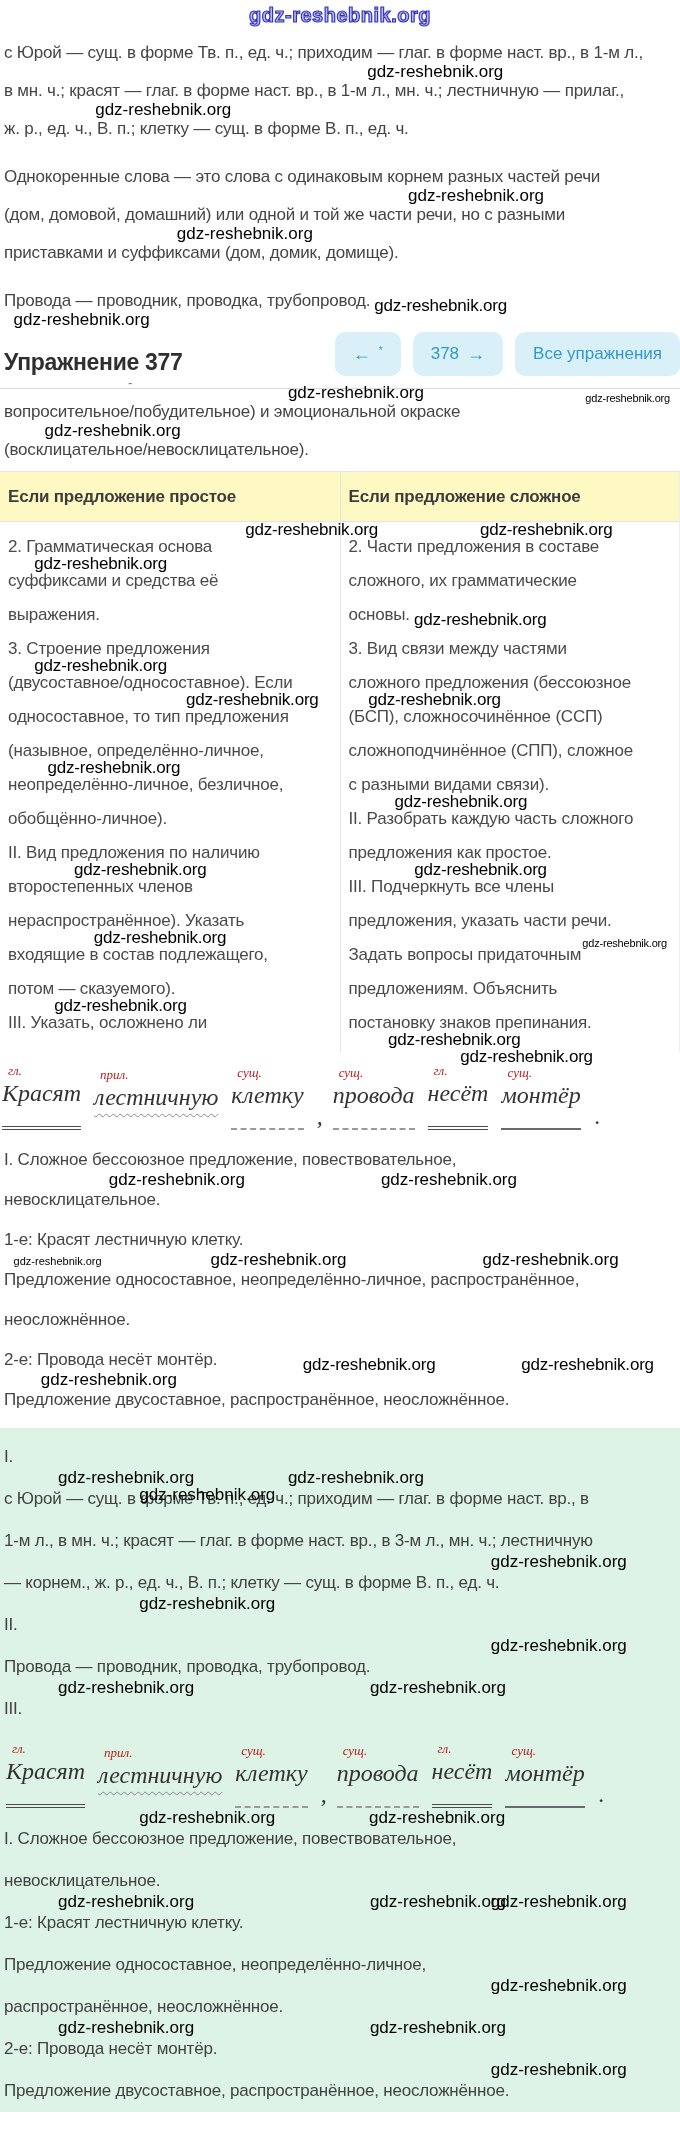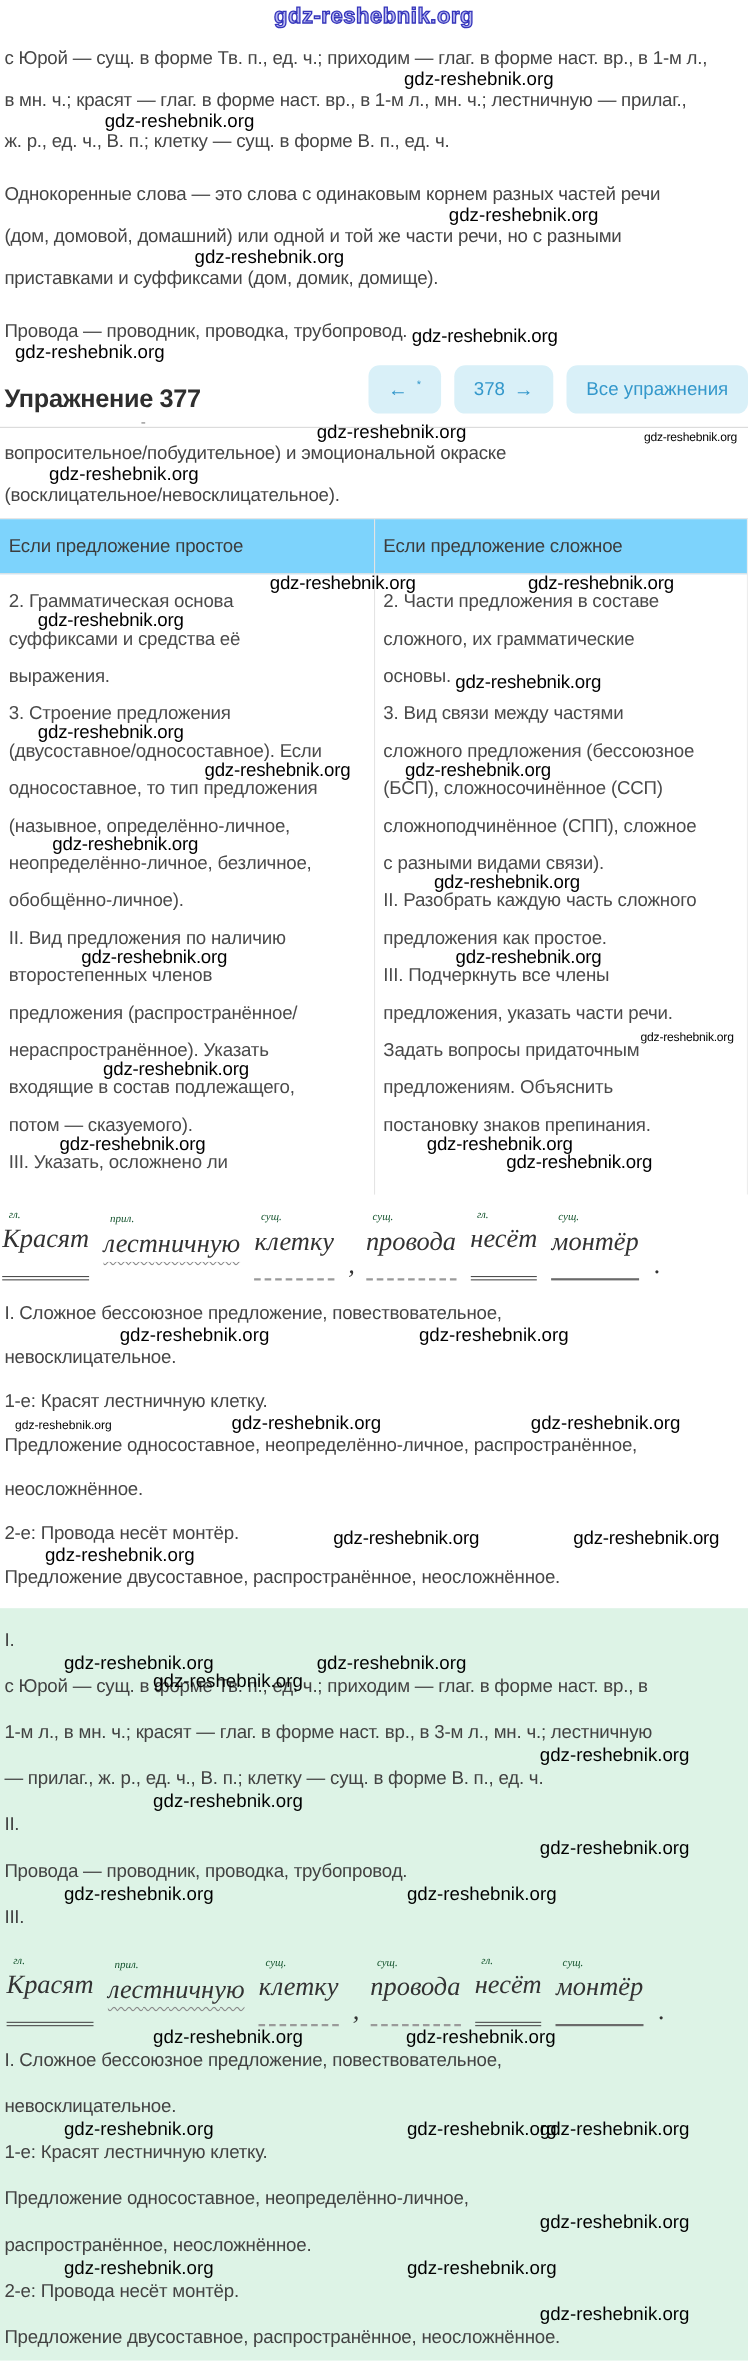--- a/index.html
+++ b/index.html
@@ -37,28 +37,28 @@
     display:flex;align-items:center;gap:8px;padding:0 18px;
   }
   .navbtn sup{font-size:10px;position:relative;top:-4px;}
   .navbtn .arrow{font-size:18px;}
   
   .intro{border-top:1px solid #d9d9d9;margin-top:6px;padding:4px 0 2px 4px;position:relative;}
   .stray{position:absolute;top:-14px;left:128px;color:#8a8a8a;font-size:14px;}
   .iline{font-size:17px;line-height:38px;letter-spacing:-.2px;white-space:nowrap;color:#454545;}
   
   .rules{display:grid;grid-template-columns:1fr 1fr;border-top:1px solid #e4e4e4;border-right:1px solid #ededed;}
-  .th{background:#7dd3fc;font-weight:normal;font-size:17px;color:#3c3c3c;padding:15px 8px 14px;border-bottom:1px solid #e4e4e4;letter-spacing:-.2px;}
+  .th{background:#fef9c3;font-weight:bold;font-size:17px;color:#3c3c3c;padding:15px 8px 14px;border-bottom:1px solid #e4e4e4;letter-spacing:-.2px;}
   .col-r{border-left:1px solid #e4e4e4;}
   .td{padding:8px 2px 12px 8px;font-size:17px;line-height:34px;letter-spacing:-.2px;color:#4a4a4a;}
   .cl{white-space:nowrap;}
   
   .sentence{padding:12px 0 10px 2px;font-family:"Liberation Serif","DejaVu Serif",serif;font-style:italic;font-size:24px;color:#333;white-space:nowrap;}
   .word{display:inline-block;margin-right:13px;vertical-align:bottom;}
-  .wlabel{display:block;font-size:10px;color:#14532d;line-height:13px;margin:0 0 3px 6px;font-style:italic;}
+  .wlabel{display:block;font-size:13px;color:#b91c1c;line-height:13px;margin:0 0 3px 6px;font-style:italic;}
   .wtext{display:inline-block;padding-bottom:19px;}
   .u-double .wtext{border-bottom:4px double #4c4c4c;}
   .u-wavy .wtext{border-bottom:none;text-decoration:underline;text-decoration-style:wavy;text-decoration-color:#8a8a8a;text-decoration-thickness:1px;text-underline-offset:8px;}
   .u-dashed .wtext{border-bottom:2px dashed #9a9a9a;}
   .u-solid .wtext{border-bottom:2px solid #6a6a6a;}
   .comma{margin:0 10px 0 0;}
   .period{margin-left:1px;}
   
   .aline{font-size:17px;line-height:40px;letter-spacing:-.2px;white-space:nowrap;padding-left:4px;color:#454545;}
   
@@ -132,21 +132,20 @@
     <div class="cl">(двусоставное/односоставное). Если</div>
     <div class="wm-row"><span class="wm ml54">gdz-reshebnik.org</span></div>
     <div class="cl">односоставное, то тип предложения</div>
     <div class="cl">(назывное, определённо-личное,</div>
     <div class="wm-row"><span class="wm ml12">gdz-reshebnik.org</span></div>
     <div class="cl">неопределённо-личное, безличное,</div>
     <div class="cl">обобщённо-личное).</div>
     <div class="cl">II. Вид предложения по наличию</div>
     <div class="wm-row"><span class="wm ml20">gdz-reshebnik.org</span></div>
     <div class="cl">второстепенных членов</div>
-    <div class="cl">предложения (распространённое/</div>
     <div class="cl">нераспространённое). Указать</div>
     <div class="wm-row"><span class="wm ml26">gdz-reshebnik.org</span></div>
     <div class="cl">входящие в состав подлежащего,</div>
     <div class="cl">потом — сказуемого).</div>
     <div class="wm-row"><span class="wm ml14">gdz-reshebnik.org</span></div>
     <div class="cl">III. Указать, осложнено ли</div>
   </div>
 
   <div class="td col-r">
     <div class="wm-row"><span class="wm ml40">gdz-reshebnik.org</span></div>
@@ -198,21 +197,21 @@
   <div class="aline">Предложение двусоставное, распространённое, неосложнённое.</div>
 </section>
 
 <section class="answer">
   <div class="gline">I.</div>
   <div class="wm-row"><span class="wm ml42">gdz-reshebnik.org</span><span class="wm ml20">gdz-reshebnik.org</span></div>
   <div class="wm-row"><span class="wm ml8">gdz-reshebnik.org</span></div>
   <div class="gline">с Юрой — сущ. в форме Тв. п., ед. ч.; приходим — глаг. в форме наст. вр., в</div>
   <div class="gline">1-м л., в мн. ч.; красят — глаг. в форме наст. вр., в 3-м л., мн. ч.; лестничную</div>
   <div class="wm-row"><span class="wm ml72">gdz-reshebnik.org</span></div>
-  <div class="gline">— прилаг., ж. р., ед. ч., В. п.; клетку — сущ. в форме В. п., ед. ч.</div>
+  <div class="gline">— корнем., ж. р., ед. ч., В. п.; клетку — сущ. в форме В. п., ед. ч.</div>
   <div class="wm-row"><span class="wm ml20">gdz-reshebnik.org</span></div>
   <div class="gline">II.</div>
   <div class="wm-row"><span class="wm ml72">gdz-reshebnik.org</span></div>
   <div class="gline">Провода — проводник, проводка, трубопровод.</div>
   <div class="wm-row"><span class="wm ml8">gdz-reshebnik.org</span><span class="wm ml26">gdz-reshebnik.org</span></div>
   <div class="gline">III.</div>
 
   <div class="sentence">
     <span class="word u-double"><span class="wlabel">гл.</span><span class="wtext">Красят</span></span><span class="word u-wavy"><span class="wlabel">прил.</span><span class="wtext">лестничную</span></span><span class="word u-dashed"><span class="wlabel">сущ.</span><span class="wtext">клетку</span></span><span class="comma">,</span><span class="word u-dashed"><span class="wlabel">сущ.</span><span class="wtext">провода</span></span><span class="word u-double"><span class="wlabel">гл.</span><span class="wtext">несёт</span></span><span class="word u-solid"><span class="wlabel">сущ.</span><span class="wtext">монтёр</span></span><span class="period">.</span>
   </div>

